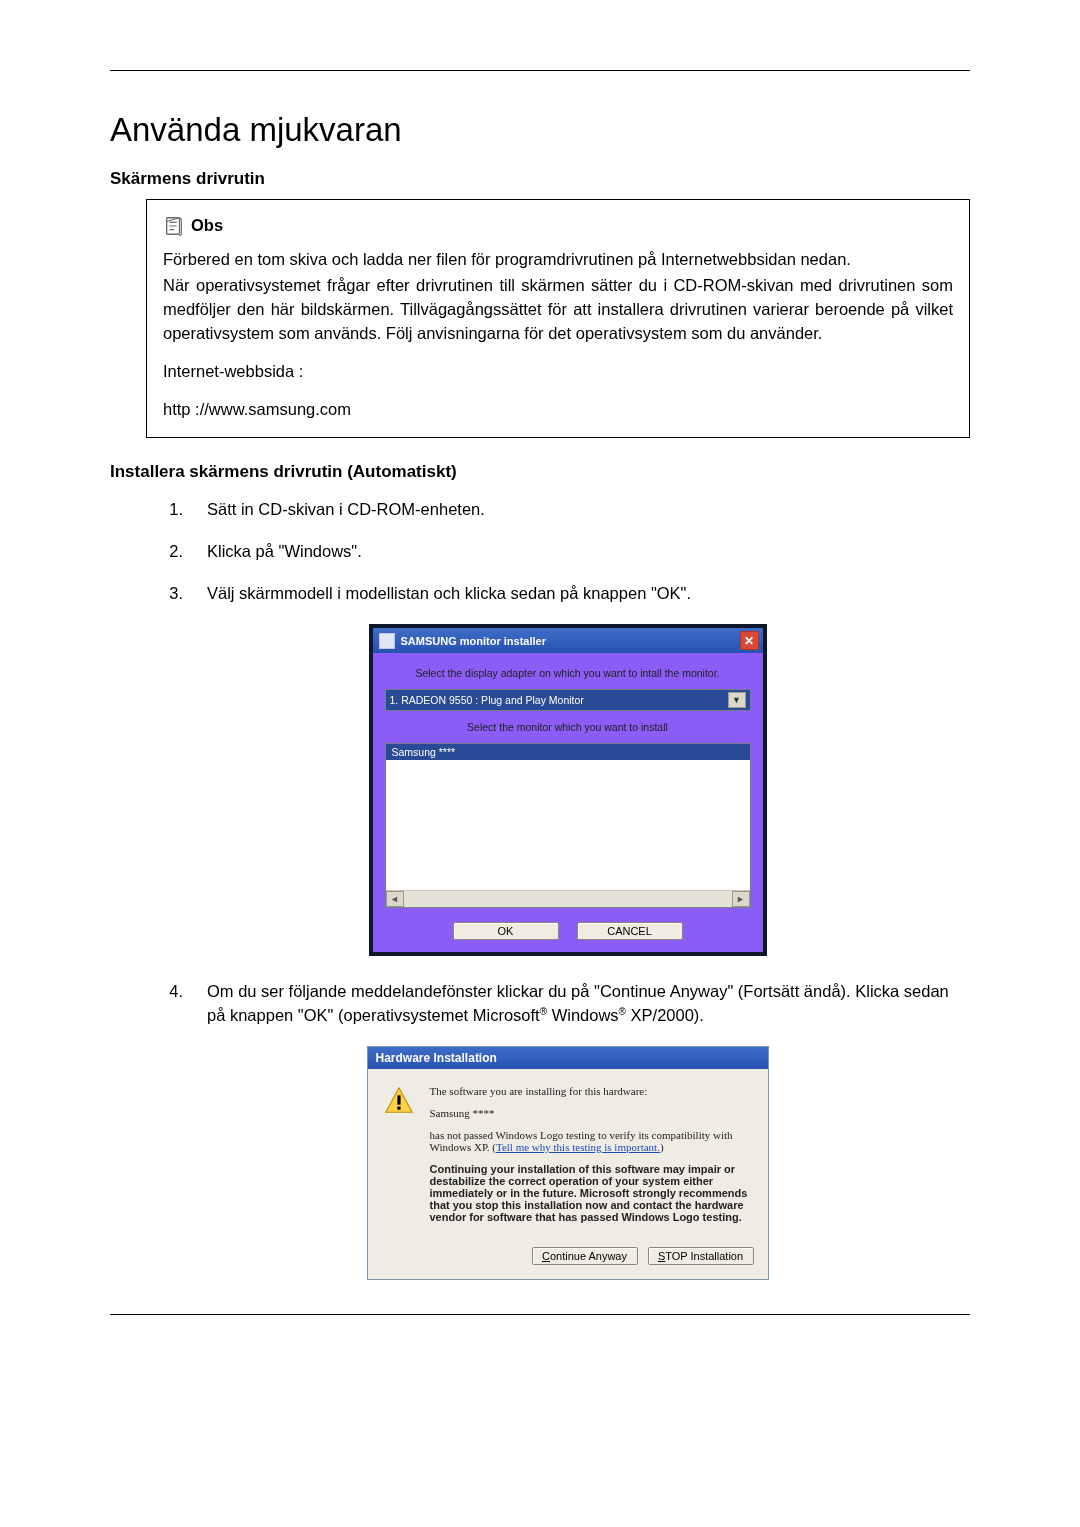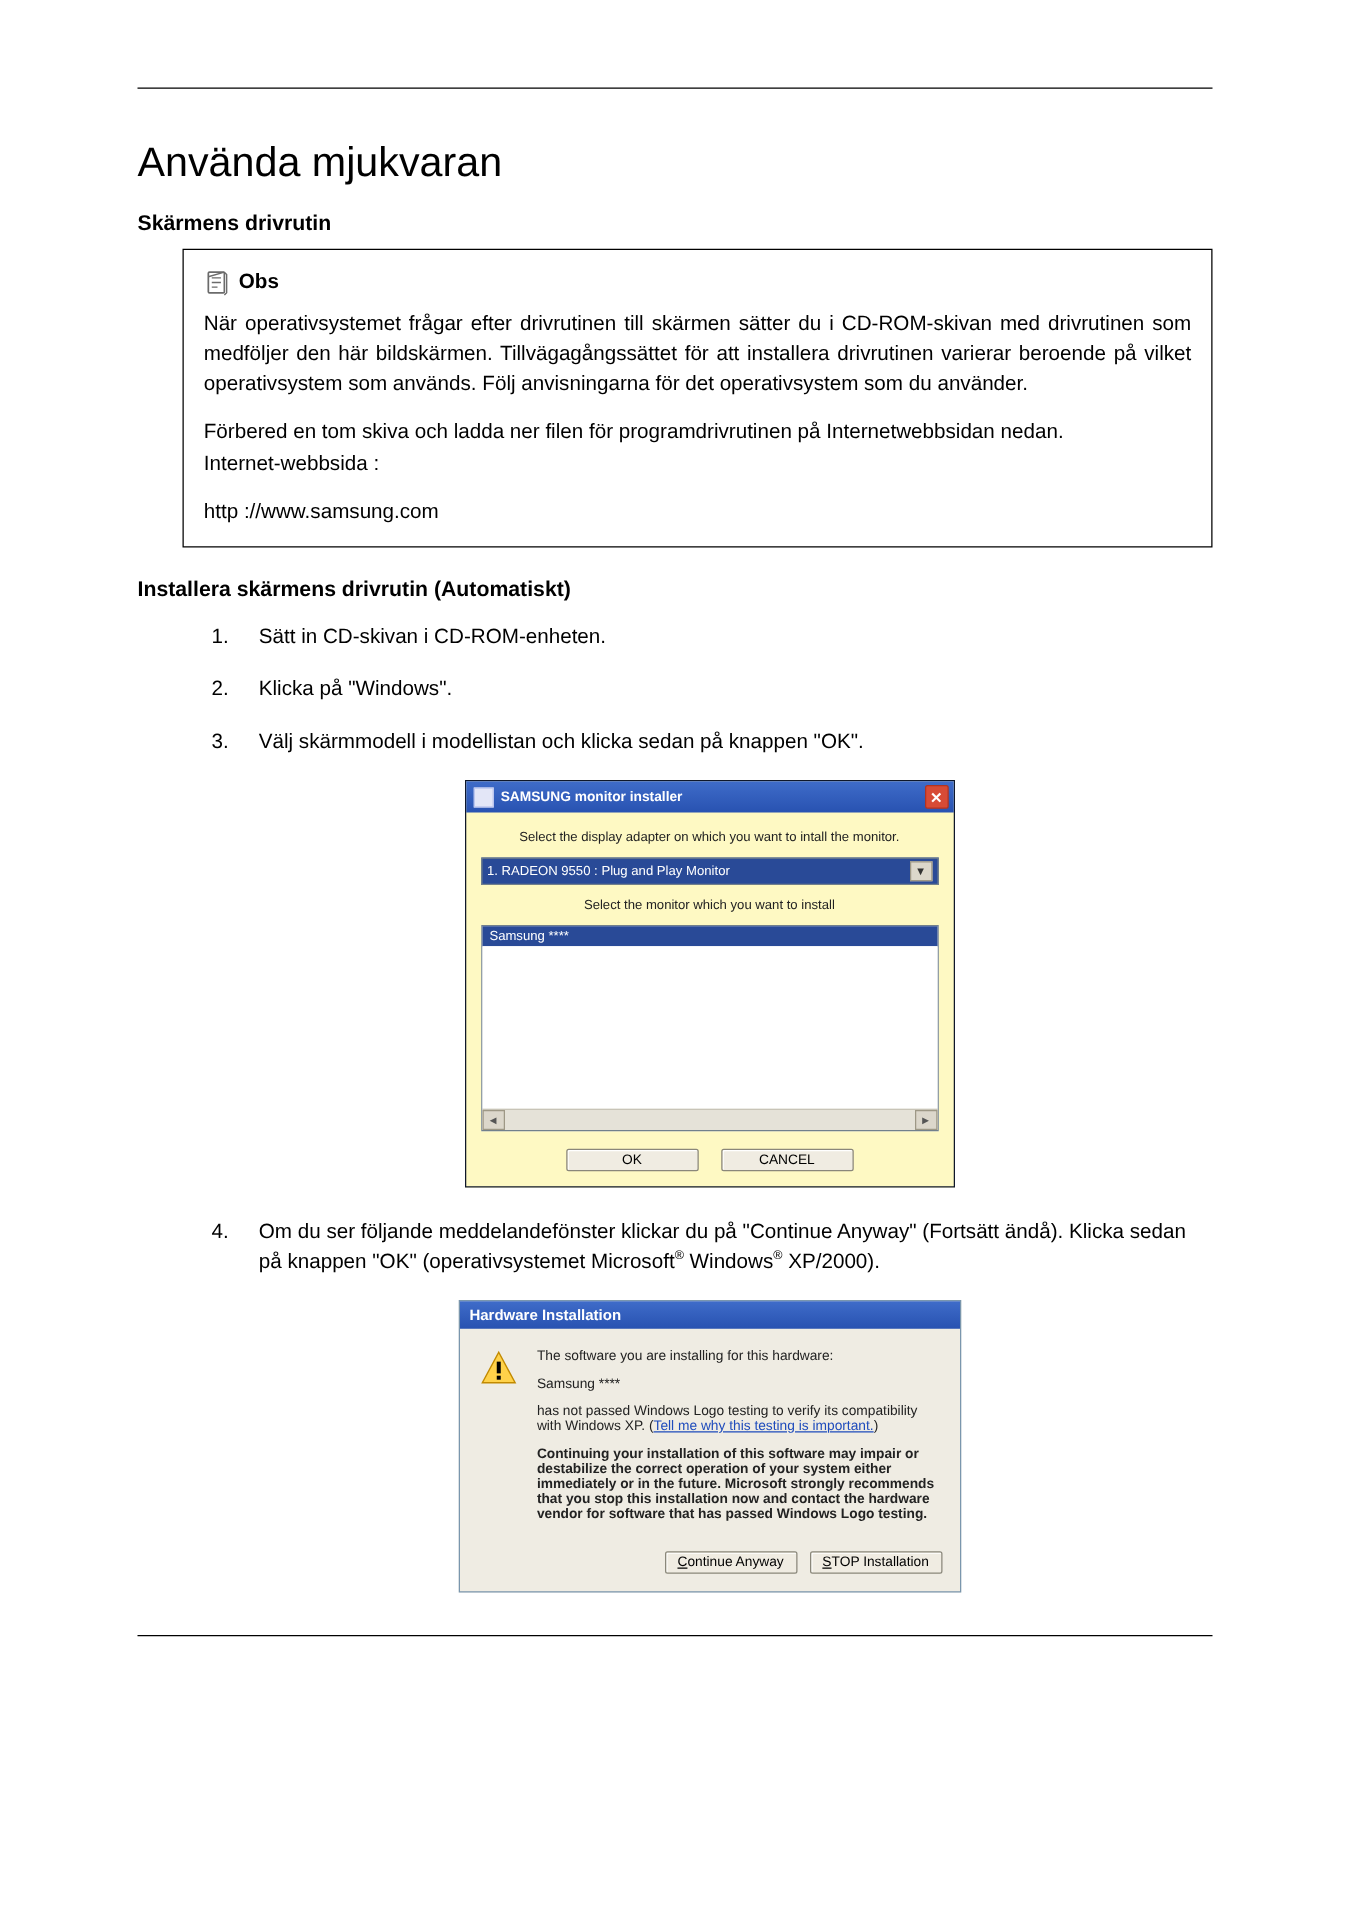--- a/index.html
+++ b/index.html
@@ -75,22 +75,22 @@
   .step-body {
     flex: 1;
   }
   
   .dialog {
     margin: 16px auto 24px auto;
     font-family: Tahoma, Verdana, sans-serif;
   }
   .dlg1 {
     width: 390px;
-    border: 1px solid #0f172a;
-    background: #fef9c3;
+    border: 4px solid #0f172a;
+    background: #8b5cf6;
     font-size: 10.5px;
   }
   .dlg1-title {
     display: flex;
     align-items: center;
     justify-content: space-between;
     background: linear-gradient(#3f6cc9, #2852b1);
     color: #fff;
     padding: 3px 4px 3px 6px;
     font-size: 11px;
@@ -223,21 +223,21 @@
     display: flex;
     gap: 16px;
     padding: 16px 14px 10px 16px;
   }
   .dlg2-icon {
     width: 30px;
     height: 30px;
     flex: 0 0 30px;
   }
   .dlg2-text { flex: 1; color: #222; }
-  .dlg2-text .p { margin: 0 0 10px 0; }
+  .dlg2-text .p { margin: 0 0 10px 0; font-family: Liberation Serif, serif; }
   .dlg2-text .device { color: #222; }
   .dlg2-link { text-decoration: underline; color: #1e4bbc; cursor: pointer; }
   .dlg2-bold {
     font-weight: bold;
     margin: 10px 0 4px 0;
   }
   .dlg2-btns {
     display: flex;
     justify-content: flex-end;
     gap: 10px;
@@ -260,22 +260,22 @@
   <div class="note-box">
     <div class="note-head">
       <svg class="note-icon" viewBox="0 0 24 24">
         <rect x="4" y="3" width="14" height="18" rx="1" fill="none" stroke="#6b6b6b" stroke-width="1.5"></rect>
         <path d="M18 3l2 2v16l-2 2" fill="none" stroke="#6b6b6b" stroke-width="1.2"></path>
         <path d="M7 8h8M7 12h8M7 16h5" stroke="#6b6b6b" stroke-width="1.2"></path>
         <path d="M4 7l14-4" stroke="#6b6b6b" stroke-width="1.2"></path>
       </svg>
       <span>Obs</span>
     </div>
+    <p class="para" style="margin-bottom:2px;">Förbered en tom skiva och ladda ner filen för programdrivrutinen på Internetwebbsidan nedan.</p>
     <p class="para">När operativsystemet frågar efter drivrutinen till skärmen sätter du i CD-ROM-skivan med drivrutinen som medföljer den här bildskärmen. Tillvägagångssättet för att installera drivrutinen varierar beroende på vilket operativsystem som används. Följ anvisningarna för det operativsystem som du använder.</p>
-    <p class="para" style="margin-bottom:2px;">Förbered en tom skiva och ladda ner filen för programdrivrutinen på Internetwebbsidan nedan.</p>
     <div class="label-inline">Internet-webbsida :</div>
     <p class="para" style="margin-top:14px; margin-bottom:0;">http ://www.samsung.com</p>
   </div>
 
   <div class="subheading2">Installera skärmens drivrutin (Automatiskt)</div>
 
   <div class="steps">
 
     <div class="step">
       <div class="step-num">1.</div>

